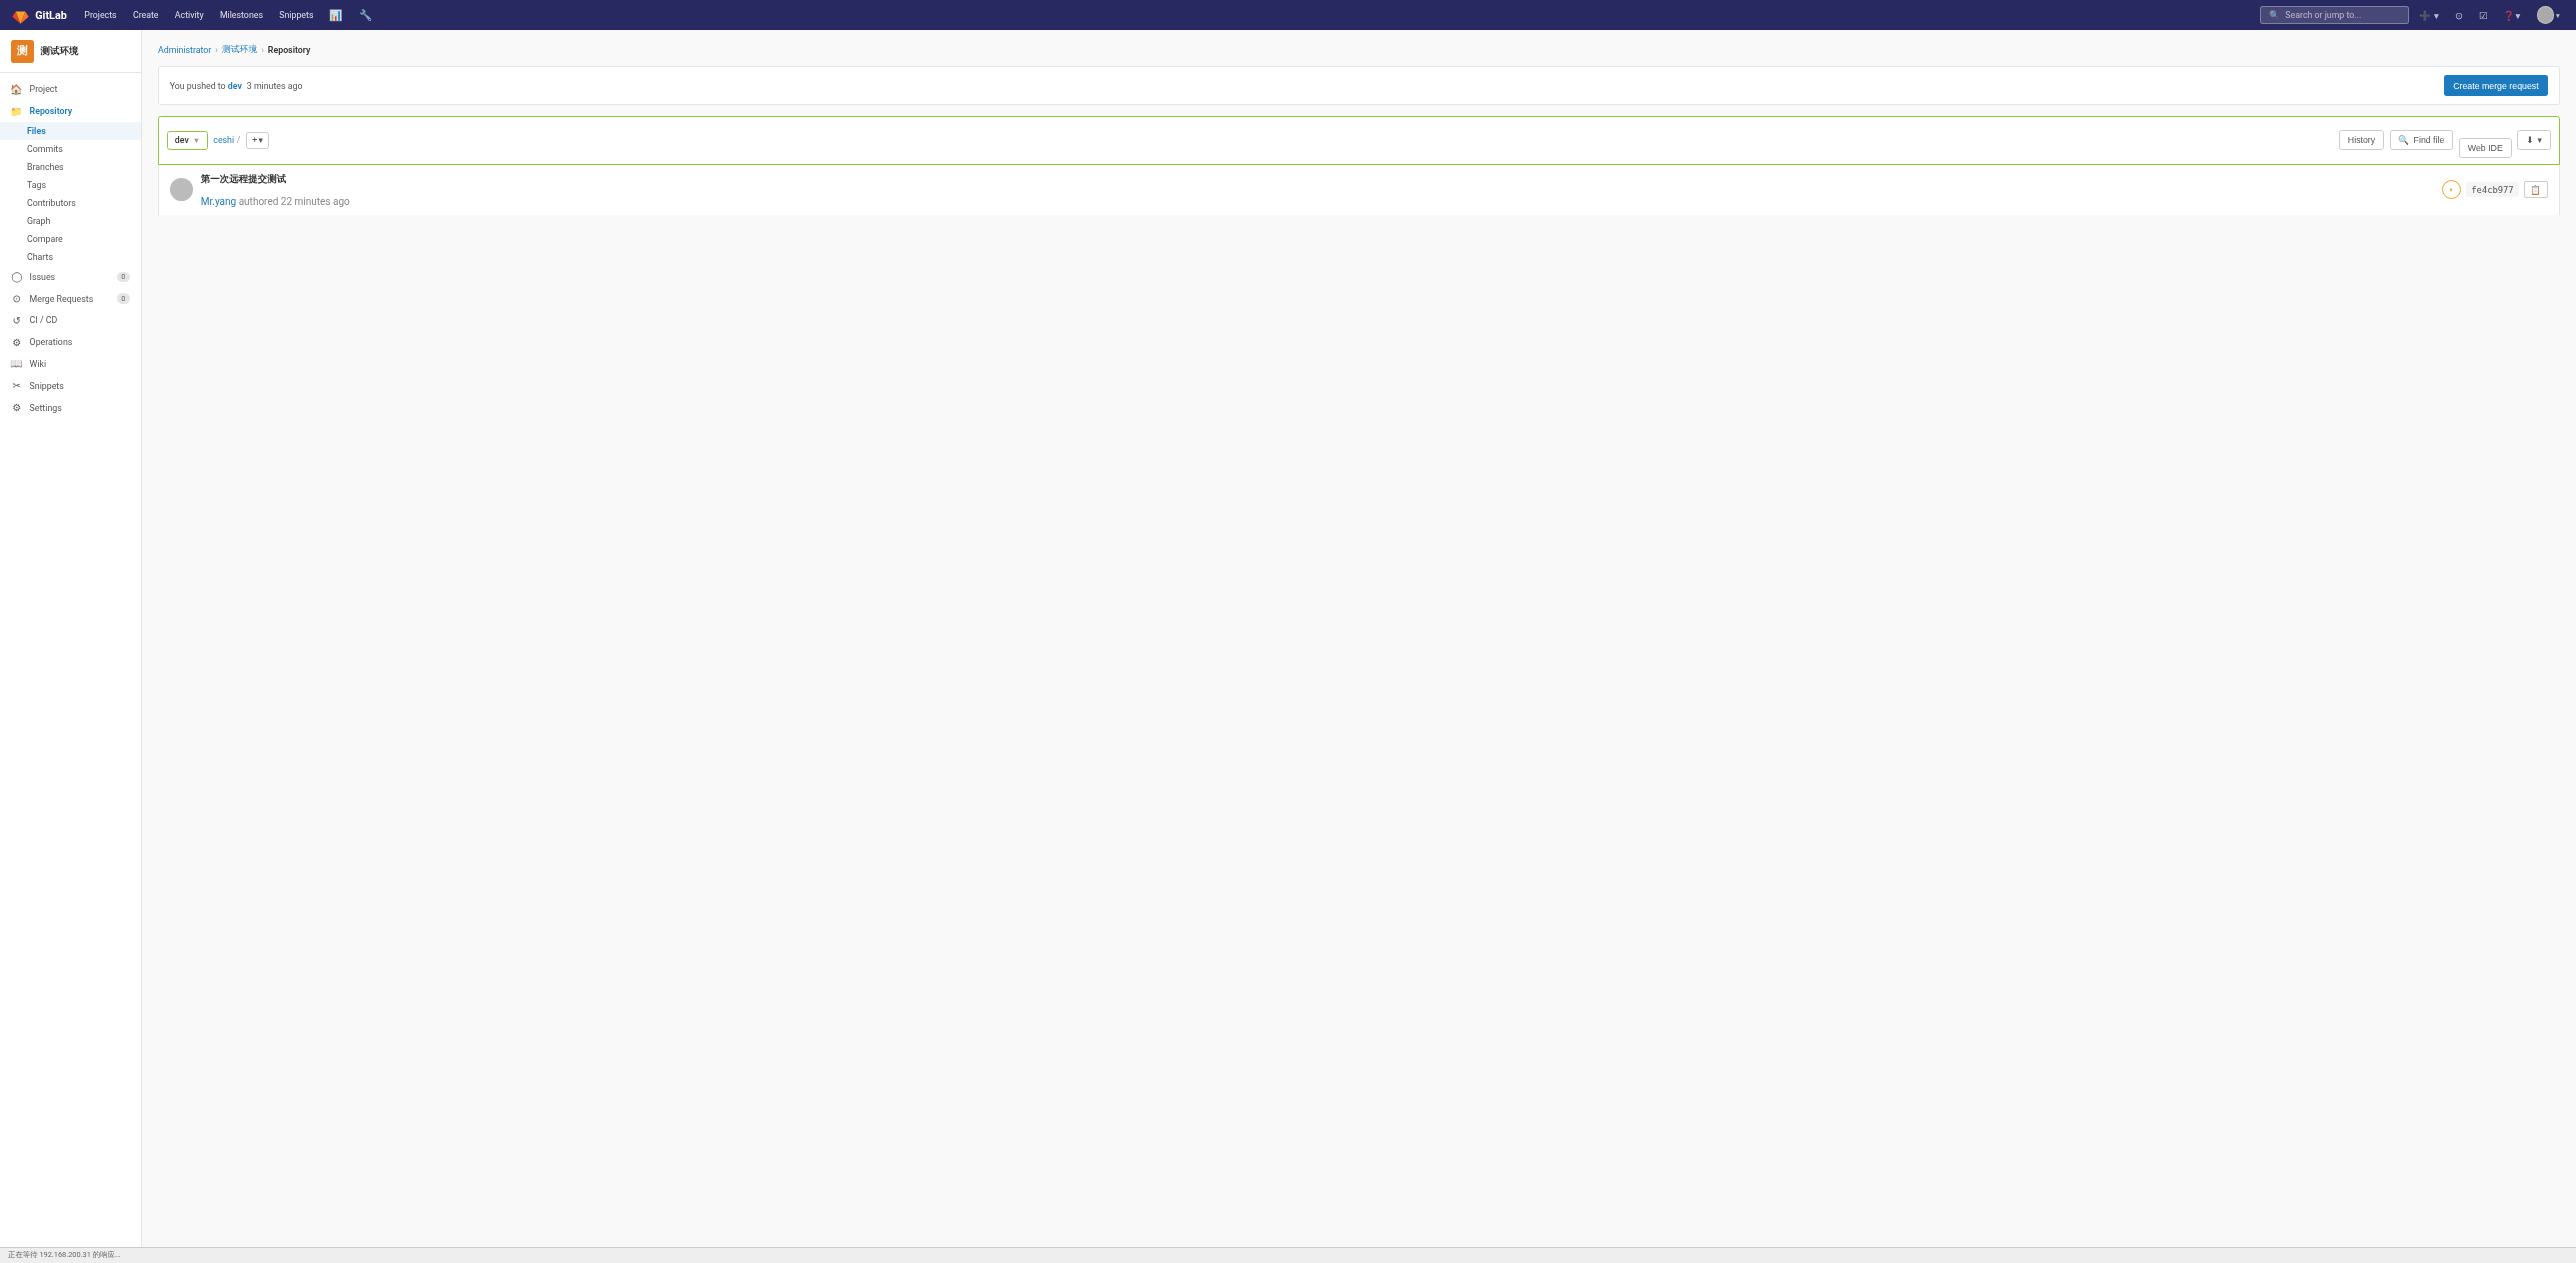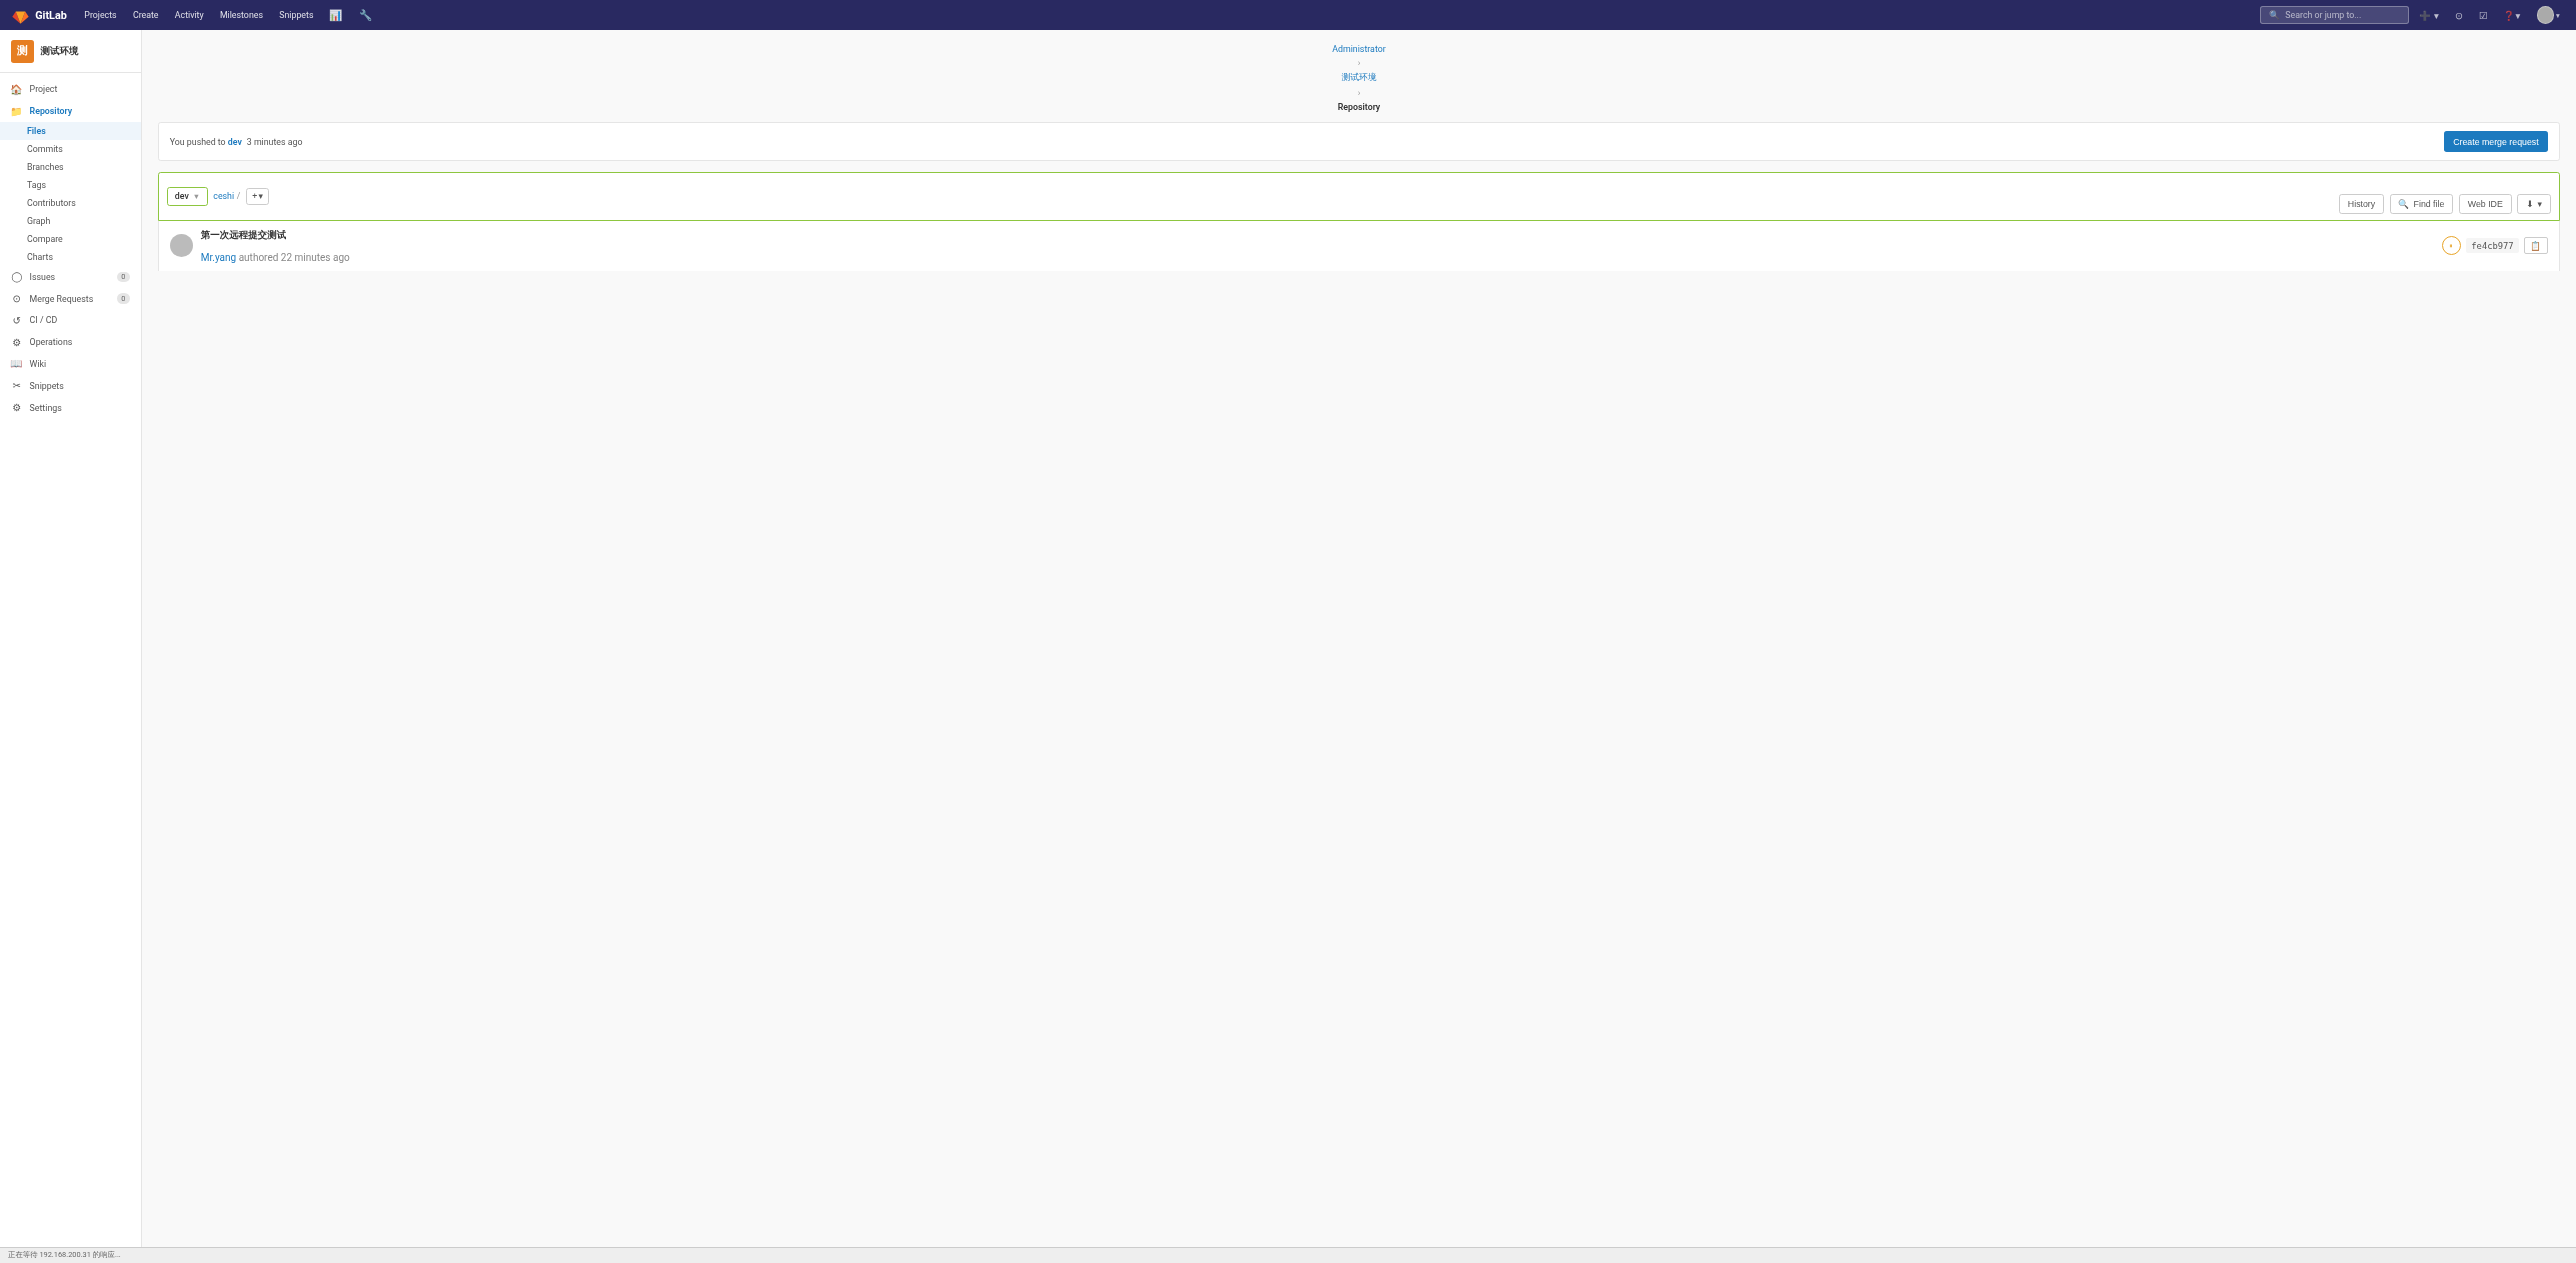--- a/index.html
+++ b/index.html
@@ -161,21 +161,20 @@
     }
 
     
     .breadcrumb {
       display: flex;
       align-items: center;
       gap: 4px;
       font-size: 8.8px;
       color: #666;
       margin-bottom: 10.8px;
-      flex-direction: column;
     }
     .breadcrumb a { color: #1c7abf; text-decoration: none; }
     .breadcrumb-sep { color: #999; }
 
     
     .push-notification {
       background: white;
       border: 0.7px solid #e5e5e5;
       border-radius: 2.7px;
       padding: 8px 10.8px;
@@ -238,21 +237,21 @@
       border-radius: 2.7px;
       padding: 2.7px 5.4px;
       cursor: pointer;
       font-size: 8.8px;
       background: white;
       color: #555;
     }
     .toolbar-right {
       margin-left: auto;
       display: flex;
-      align-items: flex-end;
+      align-items: center;
       gap: 5.4px;
     }
     .btn-outline {
       border: 0.7px solid #ccc;
       background: white;
       padding: 4px 8px;
       border-radius: 2.7px;
       font-size: 8.8px;
       cursor: pointer;
       color: #555;

